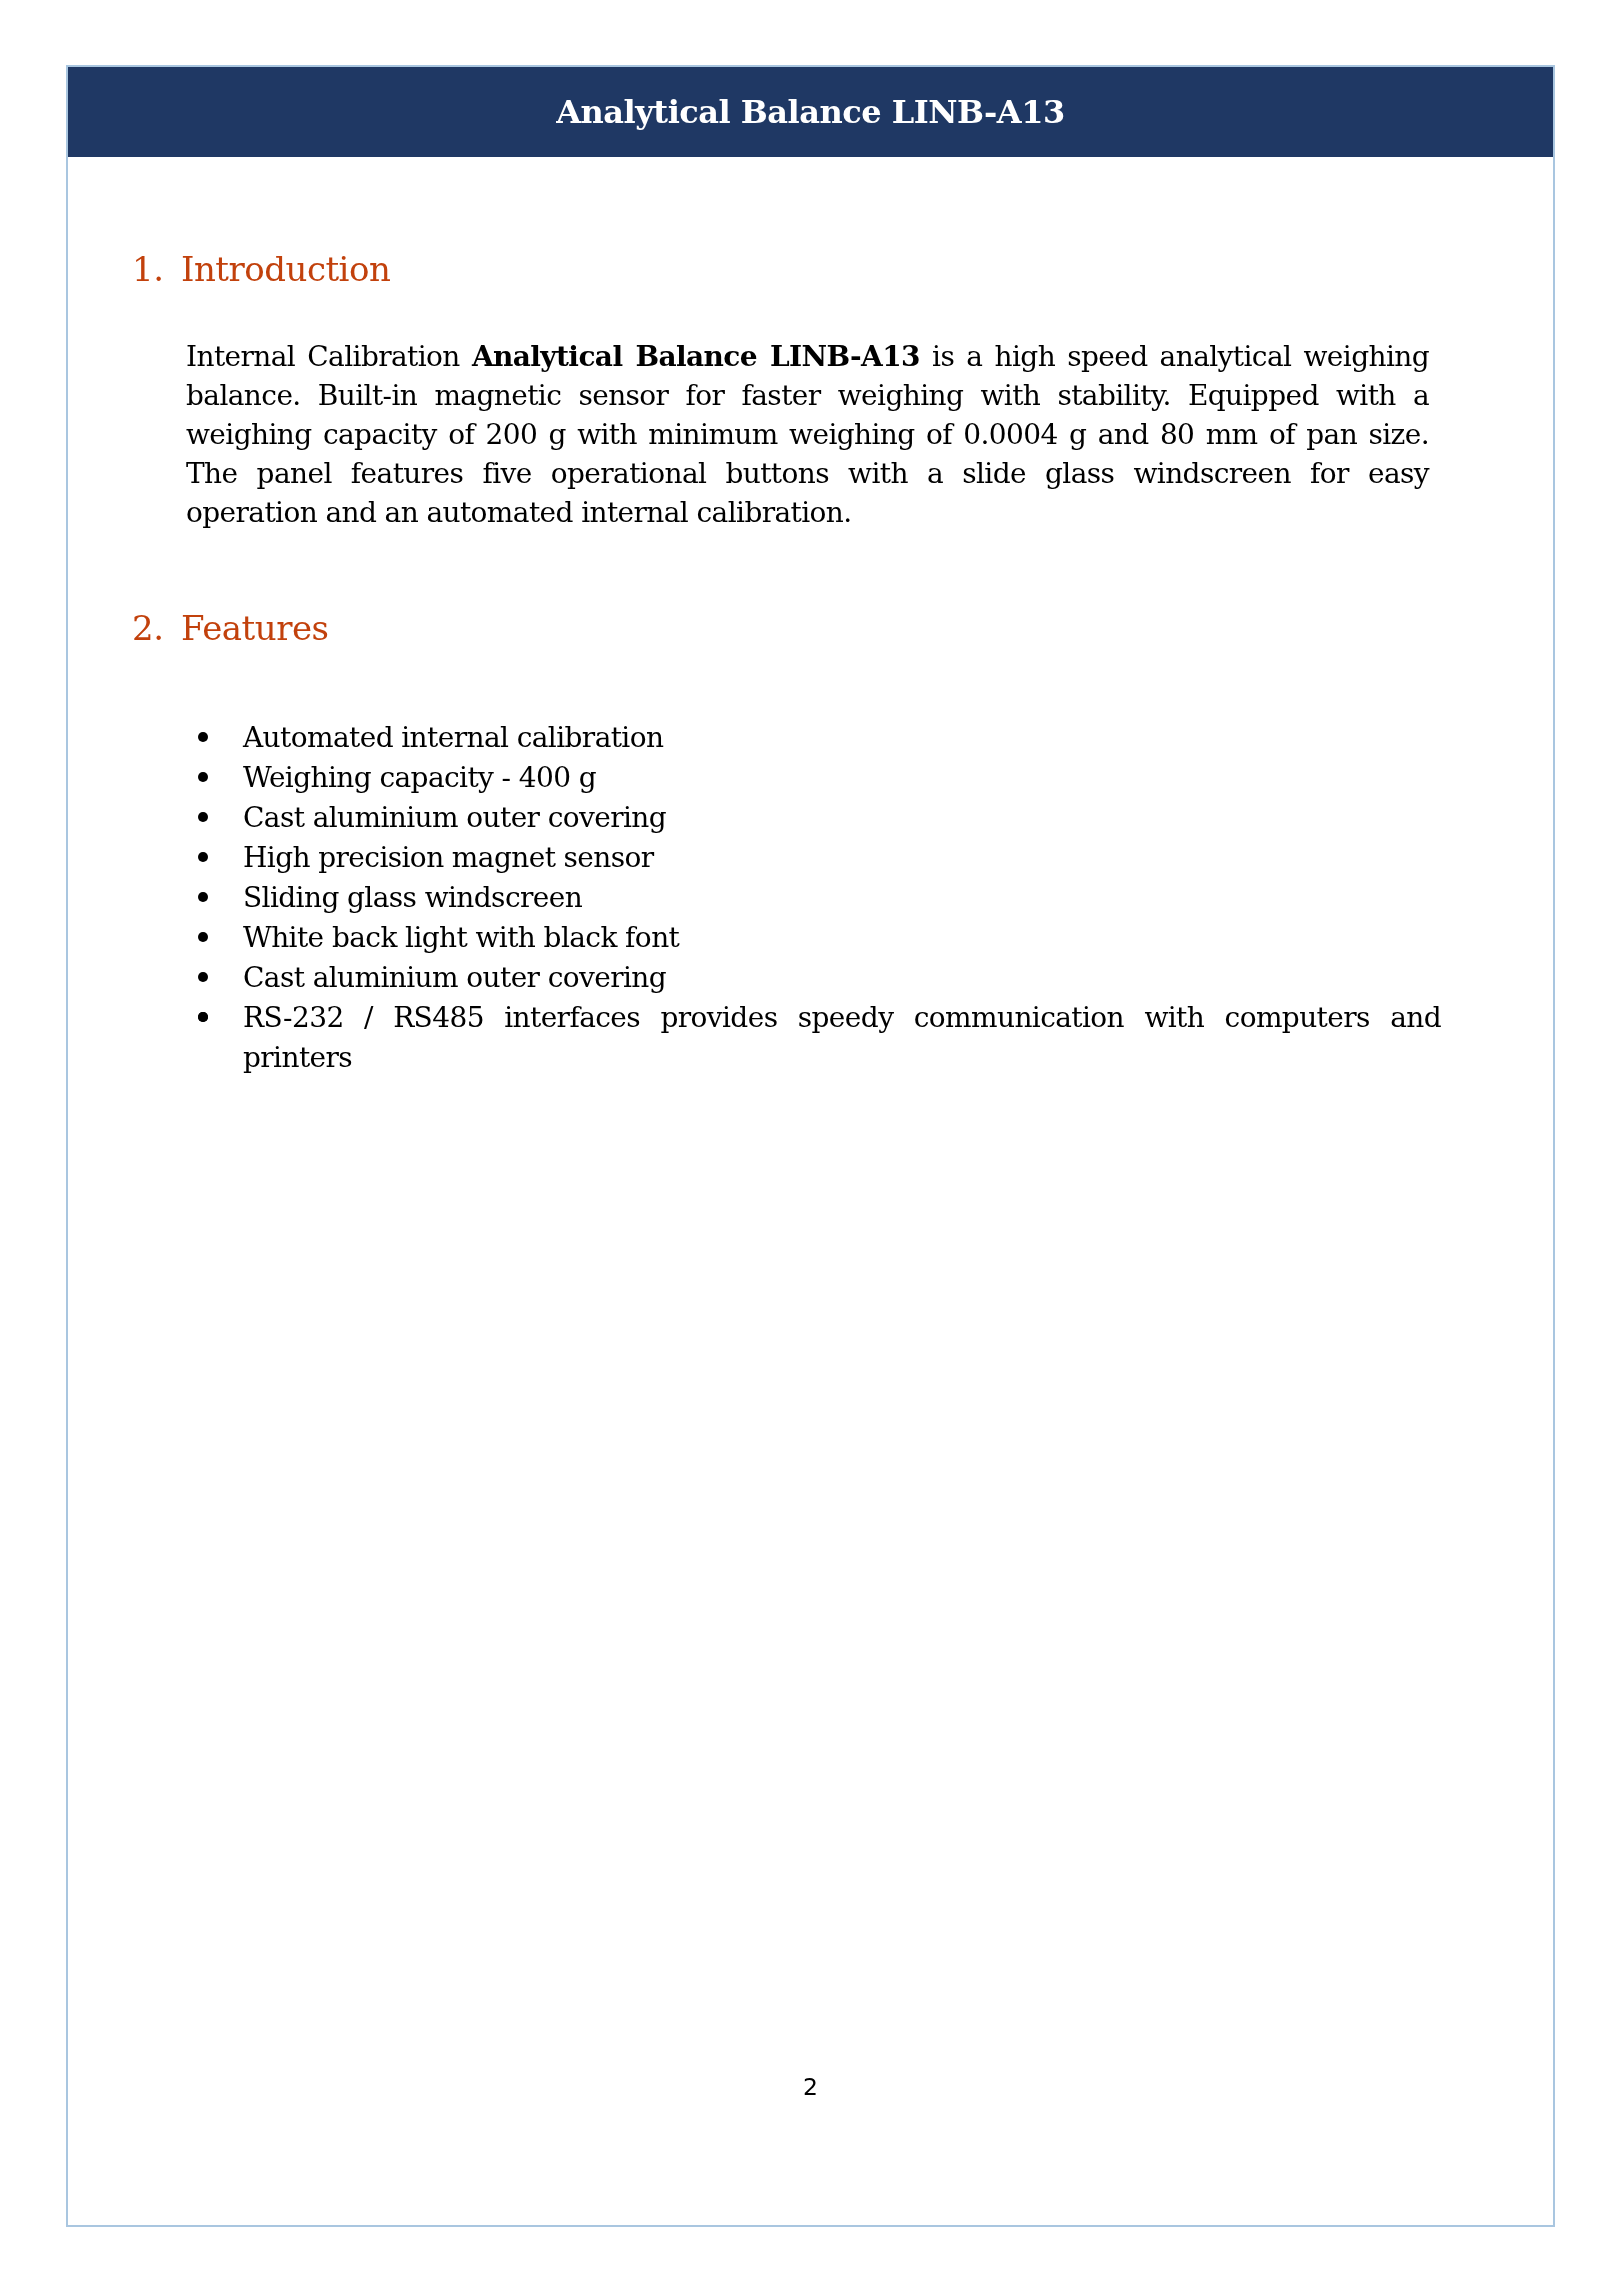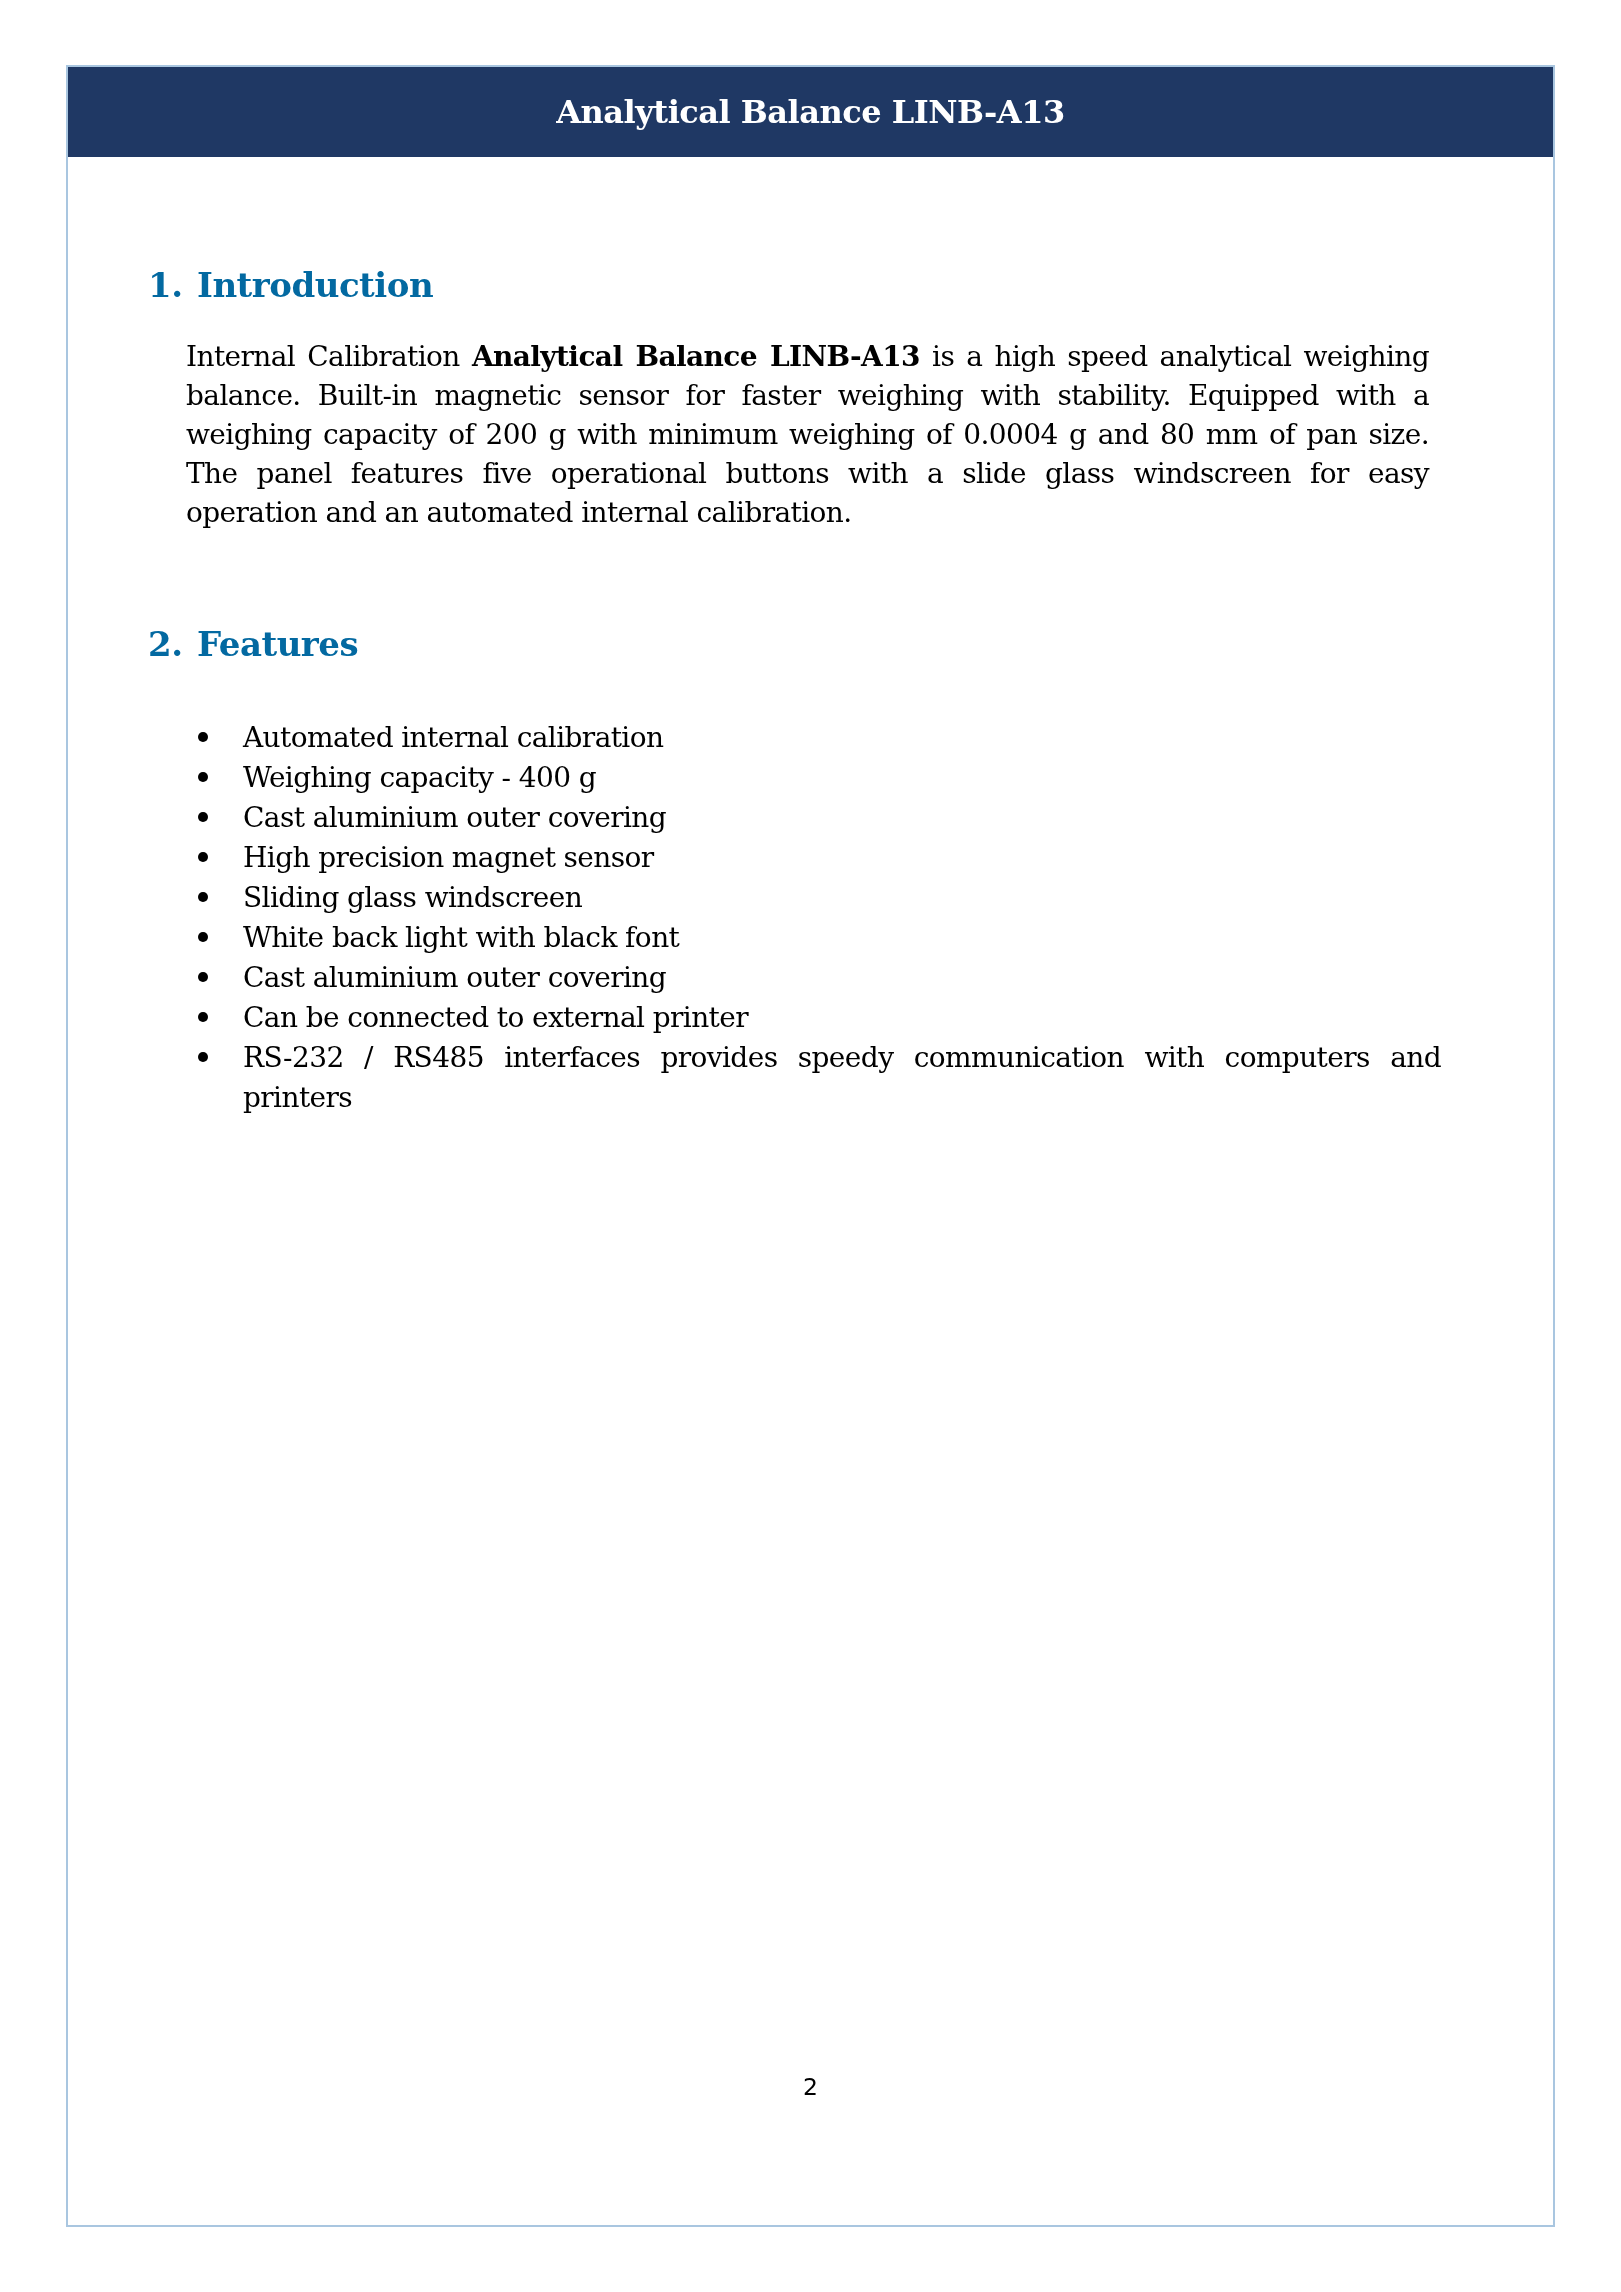--- a/index.html
+++ b/index.html
@@ -37,25 +37,25 @@
     .header-title {
       color: #ffffff;
       font-family: "DejaVu Serif", "Liberation Serif", serif;
       font-weight: bold;
       font-size: 32px;
       letter-spacing: -0.5px;
     }
     .section-heading {
       position: absolute;
       left: 132px;
-      color: #0369a1;
-      font-weight: bold;
+      color: #c2410c;
+      font-weight: normal;
       font-size: 34px;
       letter-spacing: -0.5px;
-      margin: 16px;
+      margin: 0;
       white-space: nowrap;
     }
     .section-heading .num {
       display: inline-block;
       width: 49px;
     }
     .intro-heading { top: 249px; }
     .features-heading { top: 608px; }
 
     .intro-paragraph {
@@ -135,18 +135,18 @@
 </h2>
 
 <ul class="features-list">
   <li><span class="bullet"></span><span>Automated internal calibration</span></li>
   <li><span class="bullet"></span><span>Weighing capacity - 400 g</span></li>
   <li><span class="bullet"></span><span>Cast aluminium outer covering</span></li>
   <li><span class="bullet"></span><span>High precision magnet sensor</span></li>
   <li><span class="bullet"></span><span>Sliding glass windscreen</span></li>
   <li><span class="bullet"></span><span>White back light with black font</span></li>
   <li><span class="bullet"></span><span>Cast aluminium outer covering</span></li>
-  <li><span class="bullet"></span><span>Can be connected to external printer</span></li>
+  <li><span class="bullet"></span></li>
   <li><span class="bullet"></span><span>RS-232 / RS485 interfaces provides speedy communication with computers and printers</span></li>
 </ul>
 
 <div class="page-number">2</div>
 
 
 </body></html>

